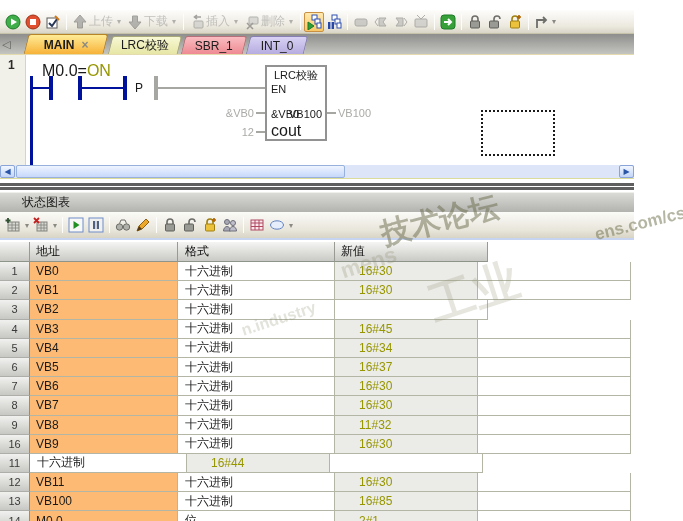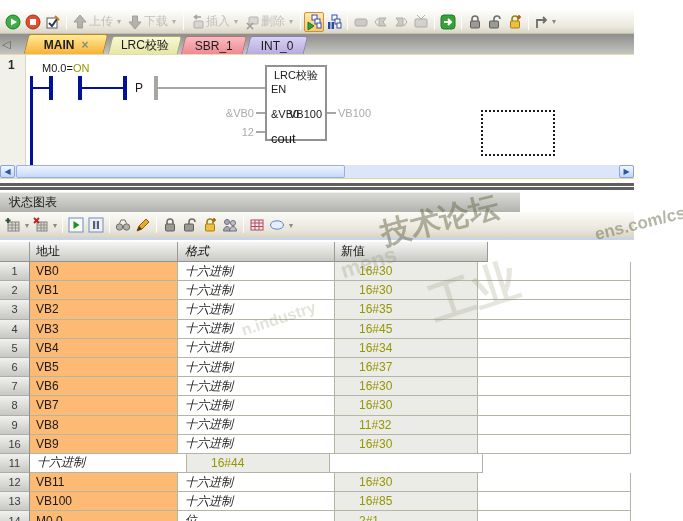--- a/index.html
+++ b/index.html
@@ -32,30 +32,30 @@
   .tab-close{margin-left:7px;color:#8a8a84;font-weight:bold;font-size:12px;}
   .tab-lrc{left:110px;width:70px;background:linear-gradient(#f8f8d4,#e6e6a6);border-color:#a8a878;}
   .tab-sbr{left:183px;width:62px;background:linear-gradient(#f9bcc0,#ee8a92);border-color:#b87078;}
   .tab-int{left:248px;width:58px;background:linear-gradient(#d8d2f4,#b6acdf);border-color:#8880b4;}
 
   
   .ladder{position:absolute;left:0;top:45px;width:634px;height:110px;background:#fff;}
   .lmargin{position:absolute;left:0;top:0;width:26px;height:110px;background:#f2f1e9;border-right:1px solid #d6d4c6;}
   .netnum{position:absolute;left:8px;top:3px;font-size:12px;font-weight:bold;color:#2a2a2a;}
   .lsvg{position:absolute;left:0;top:0;}
-  .op-label{position:absolute;left:42px;top:7px;font-size:11px;text-align:center;}
+  .op-label{position:absolute;left:42px;top:7px;font-size:16px;text-align:center;}
   .op-label .op{color:#1a1a1a;}
   .op-label .st{color:#969600;}
   .p-label{position:absolute;left:135px;top:26px;font-size:12px;color:#1a1a1a;}
   .fblock{position:absolute;left:265px;top:10px;width:62px;height:76px;background:#fff;border:2px solid #929292;}
   .fb-title{position:absolute;left:0;right:0;top:1px;text-align:center;font-size:11px;color:#1a1a1a;white-space:nowrap;}
   .fb-en{position:absolute;left:4px;top:16px;font-size:11px;color:#1a1a1a;}
   .fb-in1{position:absolute;left:4px;top:41px;font-size:11px;color:#1a1a1a;}
   .fb-out{position:absolute;right:3px;top:41px;font-size:11px;color:#1a1a1a;}
-  .fb-in2{position:absolute;left:4px;top:64px;font-size:13px;color:#1a1a1a;}
+  .fb-in2{position:absolute;left:4px;top:55px;font-size:16px;color:#1a1a1a;}
   .mon{position:absolute;font-size:11px;color:#aaaaa6;white-space:nowrap;}
   .mon-in1{right:380px;top:52px;}
   .mon-in2{right:380px;top:71px;}
   .mon-out{left:338px;top:52px;}
   .cursor-box{position:absolute;left:481px;top:55px;width:74px;height:46px;border:2px dotted #1a1a1a;background:#fff;}
 
   
   .hscroll{position:absolute;left:0;top:155px;width:634px;height:14px;background:#dce6f8;border-bottom:1px solid #dcdc9a;}
   .sbtn{position:absolute;top:0;width:15px;height:13px;background:linear-gradient(#f2f7ff,#c2d5f8);
     border:1px solid #8aa4d8;border-radius:2px;color:#2a56a8;font-size:8px;line-height:12px;text-align:center;}
@@ -63,37 +63,37 @@
   .sbtn.right{right:0;}
   .sthumb{position:absolute;left:16px;top:0;width:329px;height:13px;
     background:linear-gradient(#eef4ff,#c6d8fa);border:1px solid #98b0dc;border-radius:2px;}
 
   
   .splitter{position:absolute;left:0;top:170px;width:634px;height:12px;background:#fff;}
   .splitter .b1,.splitter .b2{position:absolute;left:0;width:100%;height:3px;background:#5f5f5f;}
   .splitter .b1{top:3px;} .splitter .b2{top:7px;}
 
   
-  .chart-titlebar{position:absolute;left:0;top:182px;width:520px;height:20px;
+  .chart-titlebar{position:absolute;left:0;top:182px;width:634px;height:20px;
     background:linear-gradient(#dadad6,#b2b2ae);border-top:1px solid #efefec;
-    font-size:12px;color:#1a1a1a;display:flex;align-items:center;padding-left:9px;}
+    font-size:12px;color:#1a1a1a;display:flex;align-items:center;padding-left:22px;}
   .toolbar-chart{position:absolute;left:0;top:202px;width:634px;height:28px;
     background:linear-gradient(#fbfbf8,#e8e5da 70%,#d8d4c5);
     border-bottom:2px solid #c6d4f2;display:flex;align-items:center;padding-left:3px;}
 
   
   .stable{position:absolute;left:0;top:232px;width:631px;}
   .trow{display:flex;height:19.2px;}
   .trow.hdr{height:20px;}
   .c{overflow:hidden;white-space:nowrap;font-size:12px;color:#1a1a1a;
      border-right:1px solid #b3b6a4;border-bottom:1px solid #b3b6a4;display:flex;align-items:center;}
   .c.n{width:30px;justify-content:center;font-size:11px;color:#3a3a3a;
      background:linear-gradient(#f1f1ef,#c7c7c3);border-right:1px solid #8e8e88;border-bottom:1px solid #adada9;}
   .c.a{width:148px;padding-left:6px;background:#fdba74;}
-  .c.f{width:157px;padding-left:7px;background:#fff;font-style:italic;}
+  .c.f{width:157px;padding-left:7px;background:#fff;}
   .c.v{width:143px;padding-left:24px;background:#ebebe7;color:#969600;}
   .c.w{width:153px;background:#fff;font-family:Liberation Serif, serif;}
   .hdr .c{background:linear-gradient(#f5f5f3,#c9c9c5);border-bottom:1px solid #8e948a;
      border-right:1px solid #9a9a94;color:#111;}
   .hdr .c.n{background:linear-gradient(#f5f5f3,#c9c9c5);}
   .hdr .c.v{color:#111;padding-left:6px;}
   .hdr .c.w{padding-left:6px;}
 
   
   .wm{position:absolute;pointer-events:none;font-weight:bold;white-space:nowrap;z-index:50;}
@@ -408,21 +408,20 @@
         <div class="c n">2</div>
         <div class="c a">VB1</div>
         <div class="c f">十六进制</div>
         <div class="c v">16#30</div>
         <div class="c w"></div>
       </div>
     <div class="trow">
         <div class="c n">3</div>
         <div class="c a">VB2</div>
         <div class="c f">十六进制</div>
-        <div class="c v">16#35</div>
         <div class="c w"></div>
       </div>
     <div class="trow">
         <div class="c n">4</div>
         <div class="c a">VB3</div>
         <div class="c f">十六进制</div>
         <div class="c v">16#45</div>
         <div class="c w"></div>
       </div>
     <div class="trow">

